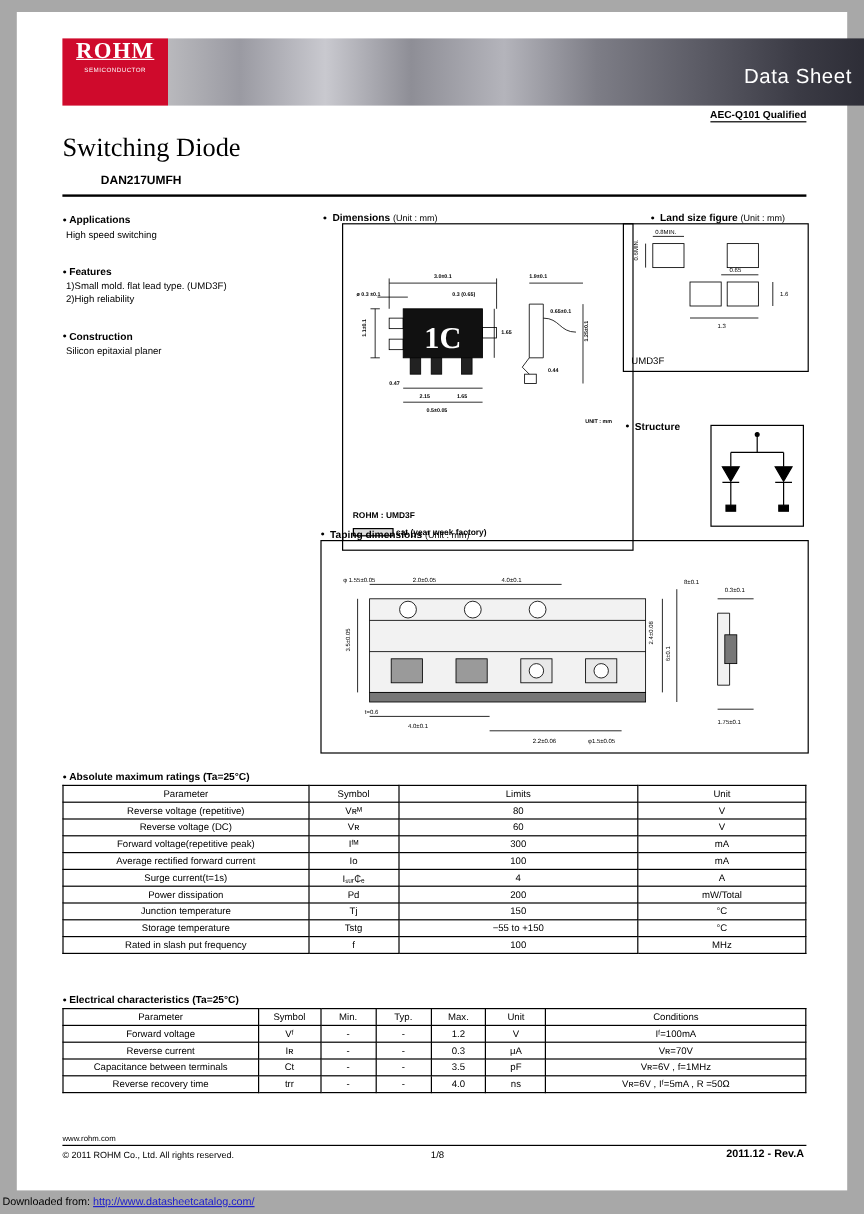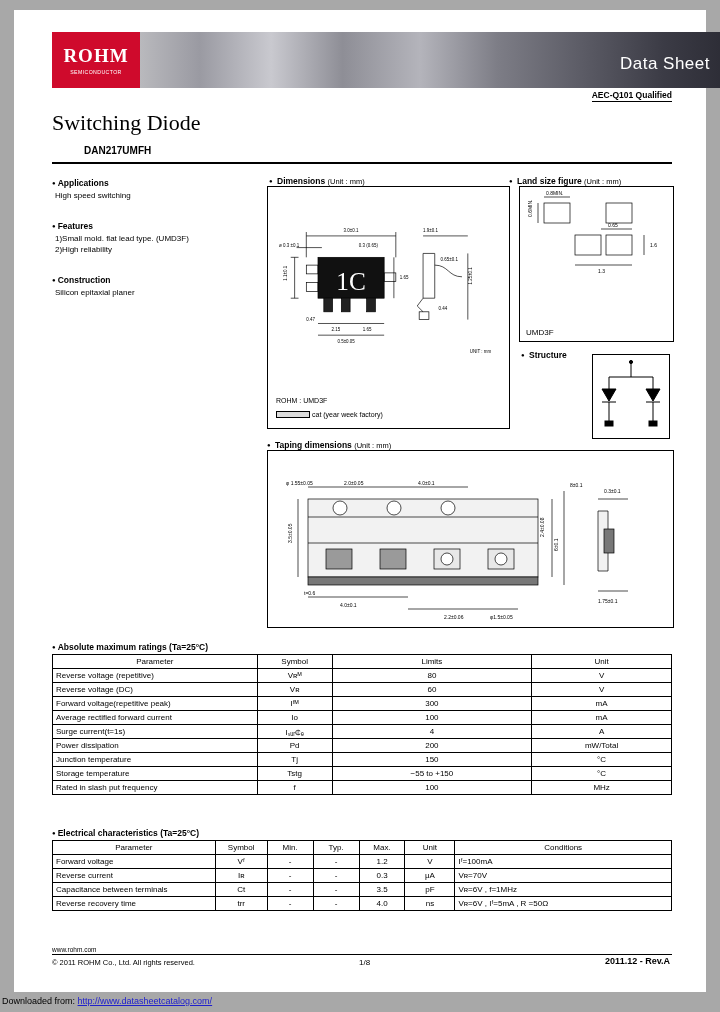--- a/index.html
+++ b/index.html
@@ -17,21 +17,21 @@
     left: 14px; top: 10px;
     width: 692px; height: 982px;
     background: #ffffff;
   }
   
   .hdr { position:absolute; left:38px; top:22px; width:620px; height:60px; }
   .rohm-logo {
     position:absolute; left:0; top:0; width:88px; height:56px;
     background:#cf0a2c; color:#fff; text-align:center;
   }
-  .rohm-logo .r1 { font-size:19px; font-weight:bold; letter-spacing:1px; margin-top:13px; font-family:"Liberation Serif", serif;}
+  .rohm-logo .r1 { font-size:19px; font-weight:bold; letter-spacing:1px; font-family:"Liberation Serif", serif;text-decoration:underline;}
   .rohm-logo .r2 { font-size:5.2px; letter-spacing:.4px; margin-top:2px; }
   .hdr-band {
     position:absolute; left:88px; top:0; width:596px; height:56px;
     background:linear-gradient(90deg,#b9b9bd 0%, #9a9aa2 10%, #c9c9cf 22%, #8e8e96 34%, #b4b4bb 47%, #7d7d86 60%, #5c5c66 74%, #3b3b45 88%, #2a2a33 100%);
   }
   .hdr-band .ds {
     position:absolute; right:26px; top:22px;
     color:#fff; font-size:17px; letter-spacing:.5px;
   }
   .aec {
@@ -50,30 +50,30 @@
   .plain { font-size:8px; margin:0 0 0 3px; line-height:1.45; }
   .grp { margin-bottom:19px; }
 
   
   .box { position:absolute; border:1px solid #000; }
   .sec-label { font-size:8.5px; font-weight:bold; }
   .sec-label::before { content:"\25CF"; font-size:6px; margin-right:2px; position:relative; top:-1px;}
   .sec-label .unit { font-weight:normal; font-size:7.5px; }
 
   
-  #dimBox { left:253px; top:176px; width:243px; height:243px; }
+  #dimBox { left:271px; top:176px; width:243px; height:273px;font-weight:bold; }
   #dimLbl { position:absolute; left:255px; top:166px; }
   .dimFig { position:absolute; left:6px; top:10px; width:231px; height:180px; }
   .pkgNote { position:absolute; left:8px; bottom:24px; font-size:7px; }
   .pkgNote2 { position:absolute; left:8px; bottom:10px; font-size:7px; }
   .codebox { display:inline-block; width:34px; height:7px; border:1px solid #000; background:#dcdcdc; vertical-align:-1px; margin-right:2px;}
 
   
-  #landBox { left:505px; top:176px; width:155px; height:156px; }
-  #landLbl { position:absolute; left:495px; top:166px; }
+  #landBox { left:505px; top:176px; width:155px; height:124px; }
+  #landLbl { position:absolute; left:528px; top:166px; }
   .landName { position:absolute; left:6px; bottom:4px; font-size:8px; }
 
   
   #structLbl { position:absolute; left:507px; top:340px; }
   #structBox { left:578px; top:344px; width:78px; height:85px; }
 
   
   #tapeLbl { position:absolute; left:253px; top:430px; }
   #tapeBox { left:253px; top:440px; width:407px; height:178px; }
 
@@ -82,21 +82,21 @@
   .tbl-lbl::before { content:"\25CF"; font-size:6px; margin-right:2px; position:relative; top:-1px;}
   table { border-collapse:collapse; font-size:8px; }
   table td, table th { border:1px solid #000; padding:1px 3px; height:14px; font-weight:normal; }
   #absLbl { position:absolute; left:38px; top:632px; }
   #absTbl { position:absolute; left:38px; top:644px; }
   #absTbl table { width:620px; }
   #elecLbl { position:absolute; left:38px; top:818px; }
   #elecTbl { position:absolute; left:38px; top:830px; }
   #elecTbl table { width:620px; }
   .c { text-align:center; }
-  .l { text-align:left;margin-left:40px; }
+  .l { text-align:center;margin-left:40px; }
 
   
   .fbar { position:absolute; left:38px; top:944px; width:620px; border-top:1px solid #000; }
   .f-url { position:absolute; left:38px; top:936px; font-size:6.5px; }
   .f-copy { position:absolute; left:38px; top:948px; font-size:7.5px; }
   .f-page { position:absolute; left:345px; top:948px; font-size:8px; }
   .f-rev { position:absolute; right:36px; top:946px; font-size:9px; font-weight:bold; }
   .dl {
     position:absolute; left:2px; top:996px; font-size:9px;
   }

